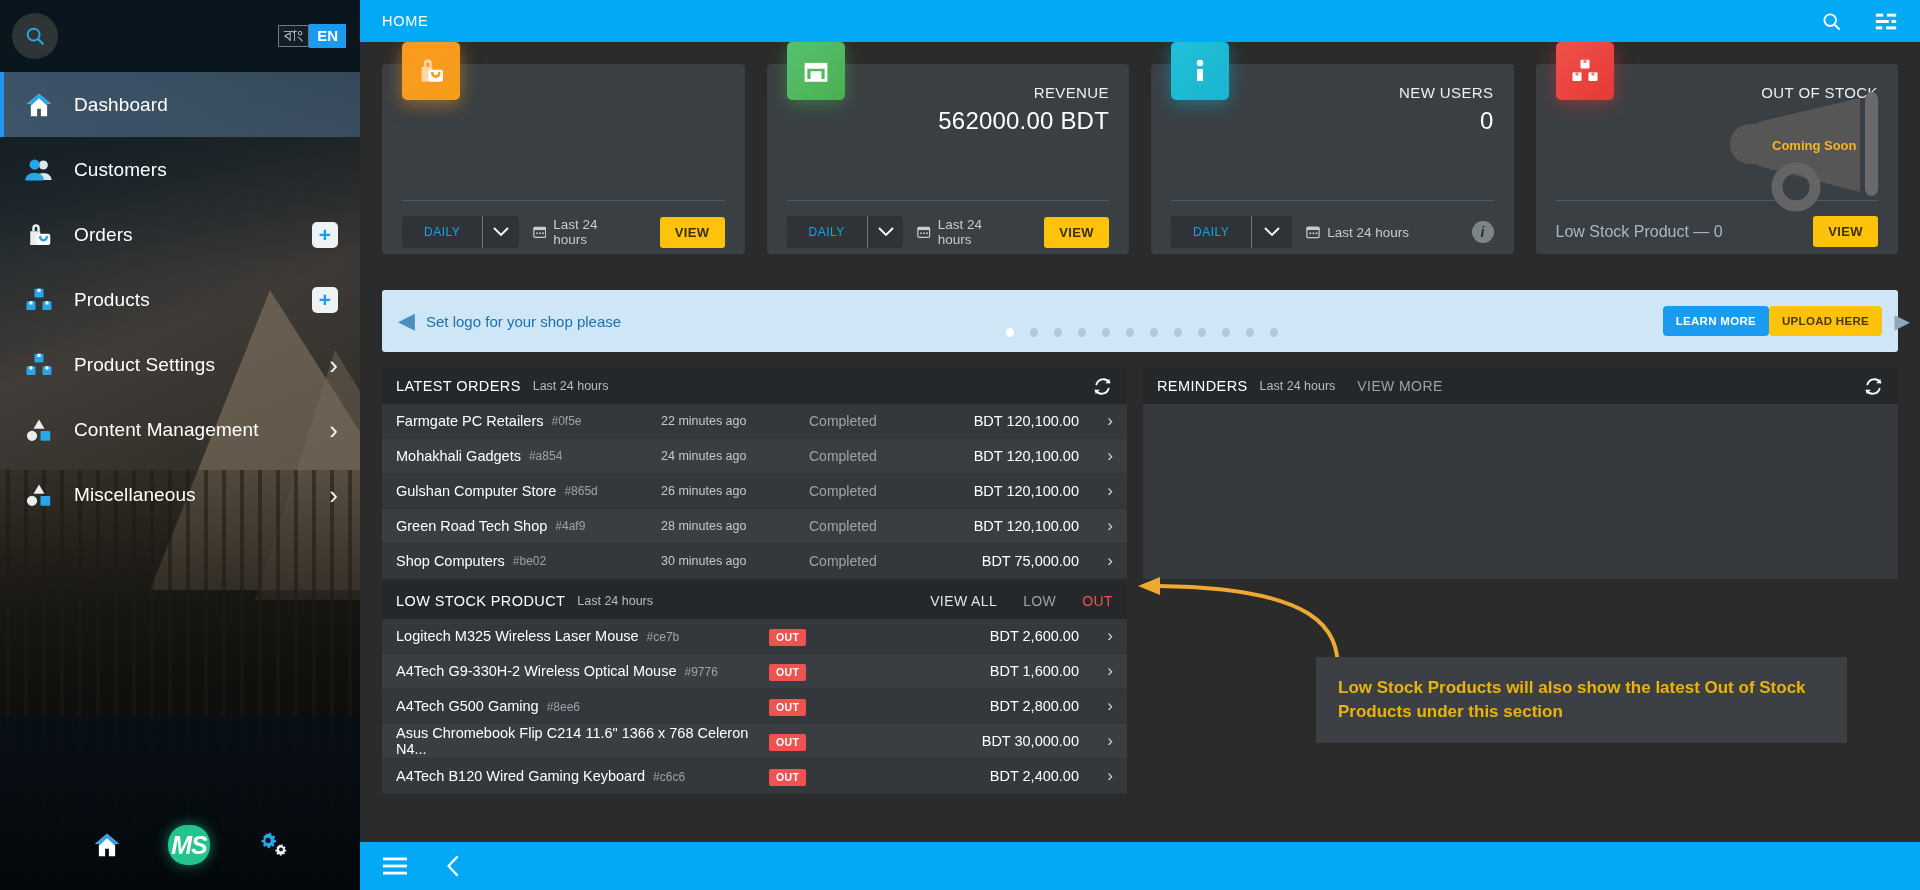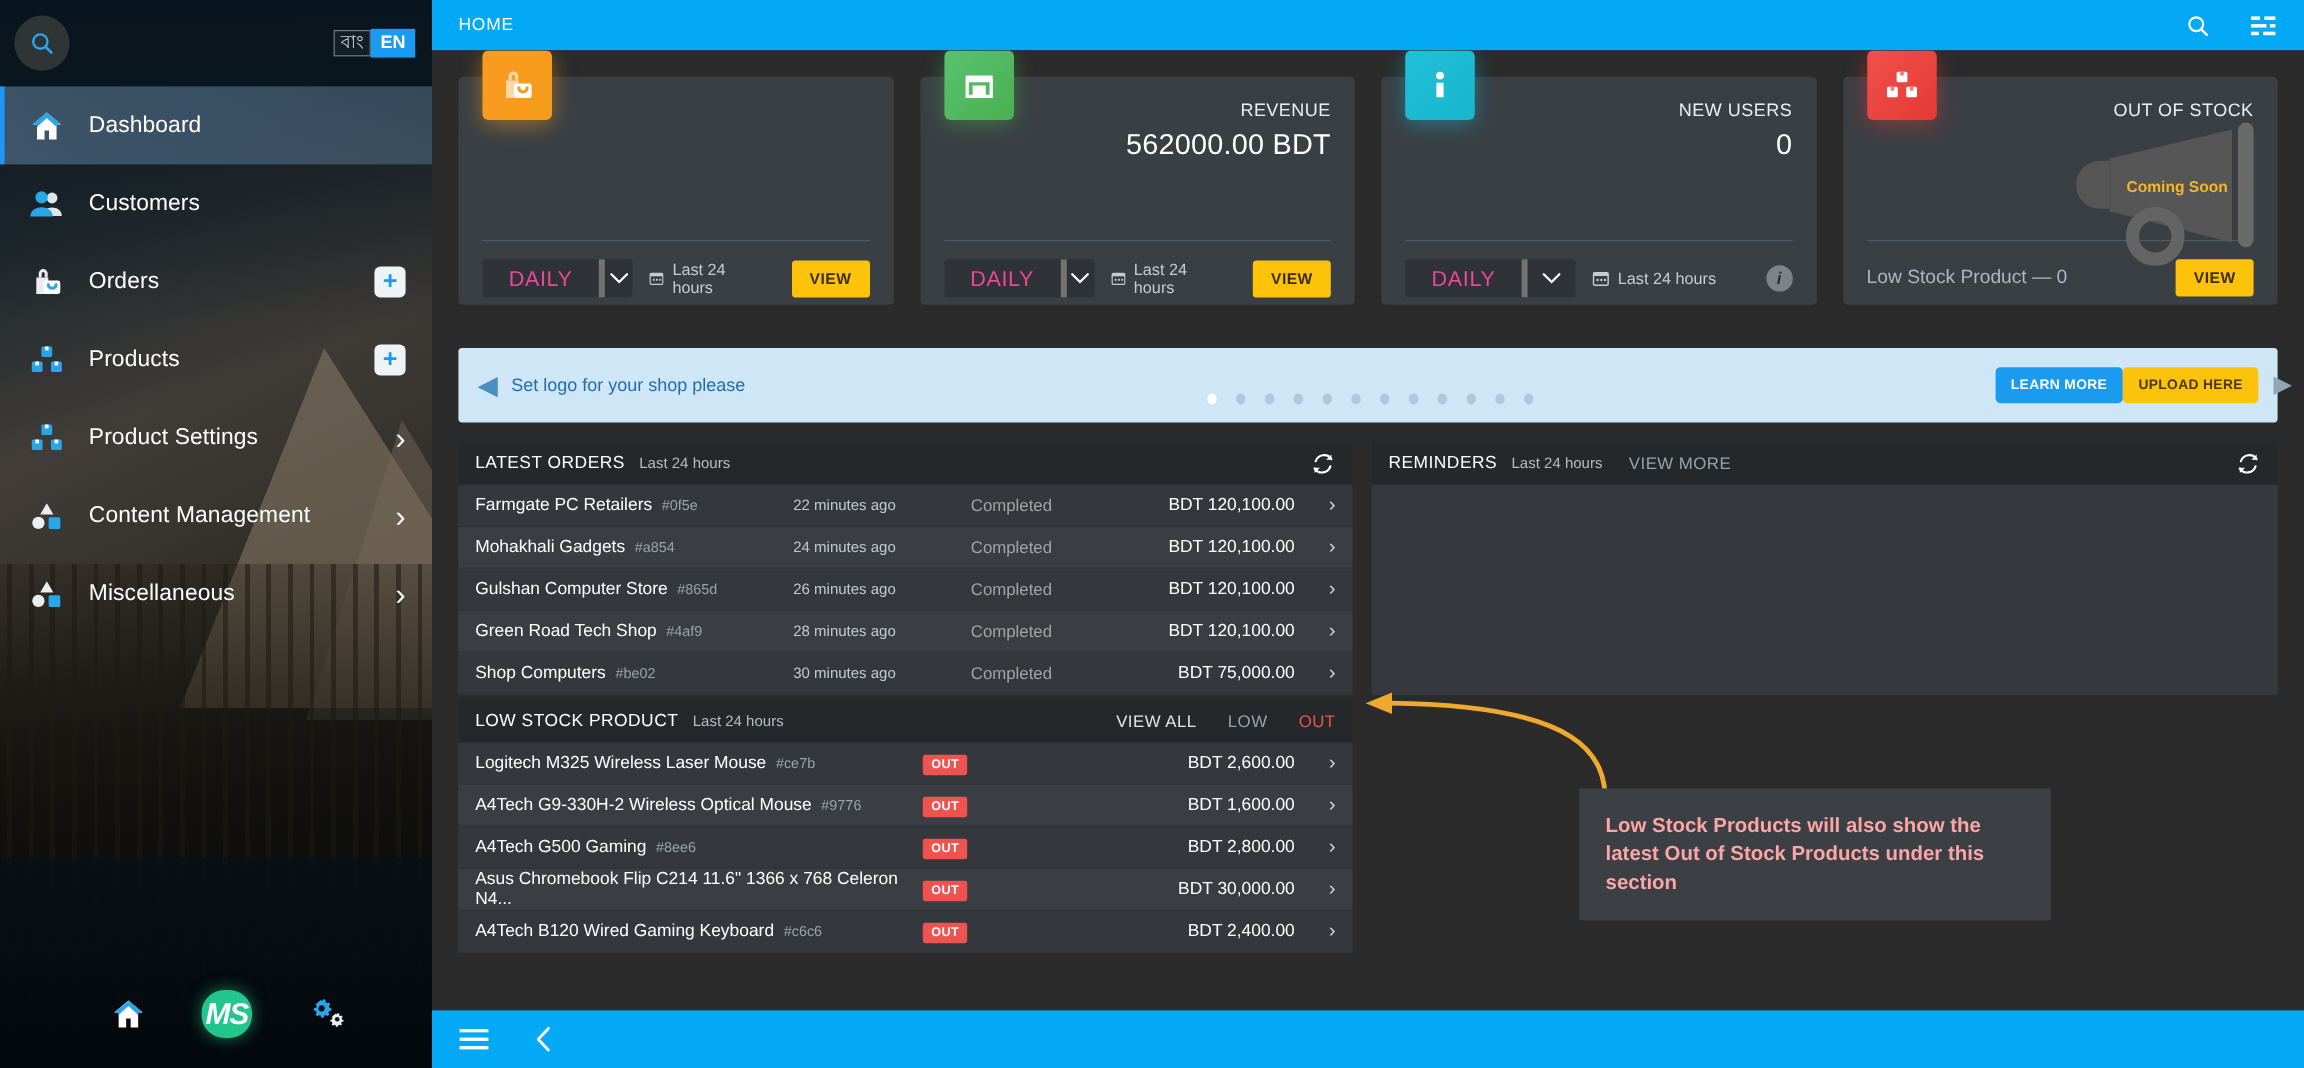--- a/index.html
+++ b/index.html
@@ -150,23 +150,23 @@
   .card-top { text-align: right; padding-top: 4px; }
   .card-title { color: #eceff1; font-size: 15px; letter-spacing: .4px; }
   .card-value { color: #fff; font-size: 24px; margin-top: 6px; letter-spacing: .2px; }
   .card-sep { position: absolute; left: 20px; right: 20px; top: 136px; height: 1px; background: #4a5a66; }
   .card-foot {
     position: absolute; left: 20px; right: 20px; top: 152px;
     display: flex; align-items: center; gap: 14px;
   }
   .select-pill { display: flex; height: 32px; border-radius: 3px; overflow: hidden; background: #2f3337; }
   .select-pill .sv {
-    color: #ec4899; font-size: 18px; padding: 0 22px;
+    color: #0ea5e9; font-size: 12px; padding: 0 22px;
     display: flex; align-items: center; letter-spacing: .5px;
-    border-right: 5px solid #737373;
+    border-right: 1px solid #737373;
   }
   .select-pill .sc { width: 40px; display: flex; align-items: center; justify-content: center; }
   .range { display: flex; align-items: center; gap: 7px; color: #c6ccd1; font-size: 13.5px; }
   .btn-view {
     background: #fdc20a; color: #3b2f00; font-size: 13px; font-weight: 700;
     padding: 8px 15px; border-radius: 3px; border: none; cursor: pointer;
     letter-spacing: .4px;
   }
   .card-foot .spacer { flex: 1; }
   .info-dot {
@@ -250,35 +250,35 @@
   .lowstock .c3 { width: 160px; }
   .lowstock .c4 { width: 34px; }
   .tag-out {
     background: #ef5350; color: #fff; font-size: 10.5px; font-weight: 700;
     padding: 2px 7px 3px; border-radius: 2px; letter-spacing: .4px;
   }
 
   
   .reminders-body { height: 175px; background: #35393d; }
   .coming-soon {
-    position: absolute; right: 10px; top: 92px;
+    position: absolute; right: 10px; top: 82px;
     width: 200px; height: 130px;
   }
   .cs-label {
     position: absolute; left: 62px; top: 56px;
     color: #f5b526; font-size: 13px; font-weight: 600;
     z-index: 3;
   }
 
   
   .callout {
     position: absolute; left: 1316px; top: 657px;
-    width: 393px; padding: 19px 22px;
+    width: 531px; padding: 19px 22px;
     background: #3c4045;
-    color: #fca5a5; font-size: 17px; font-weight: 700; line-height: 1.42;
+    color: #eab308; font-size: 17px; font-weight: 700; line-height: 1.42;
   }
   .anno-svg { position: absolute; left: 1130px; top: 570px; pointer-events: none; }
 
   
   .footer {
     position: absolute; left: 360px; bottom: 0; right: 0; height: 48px;
     background: #03a9f4;
     display: flex; align-items: center; gap: 36px; padding-left: 22px;
   }
   .f-ico { cursor: pointer; display: flex; align-items: center; }

